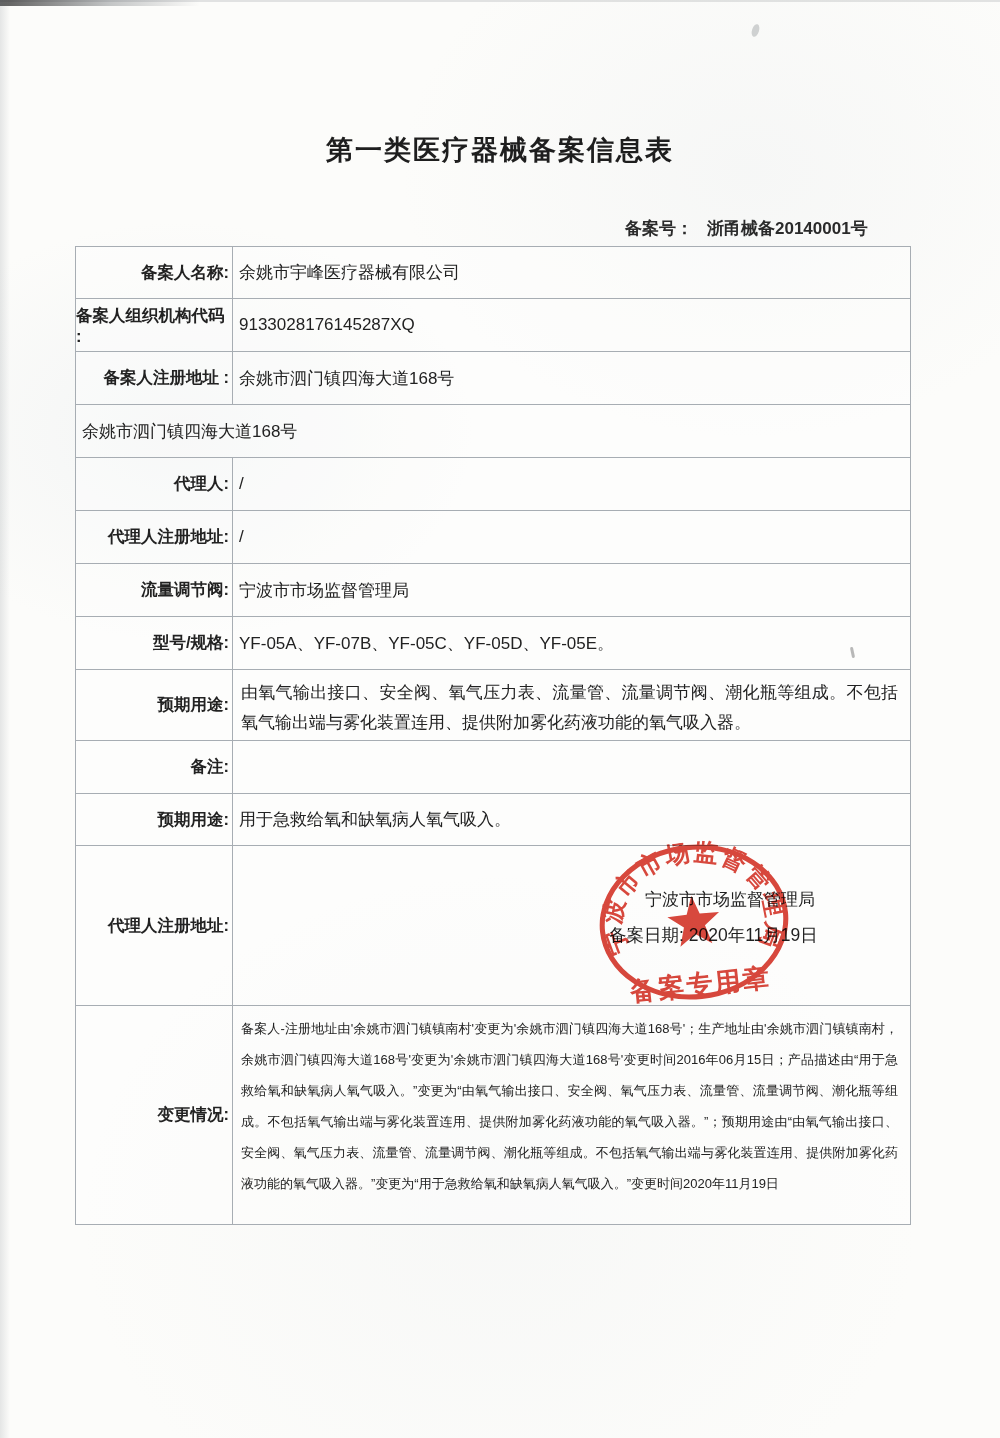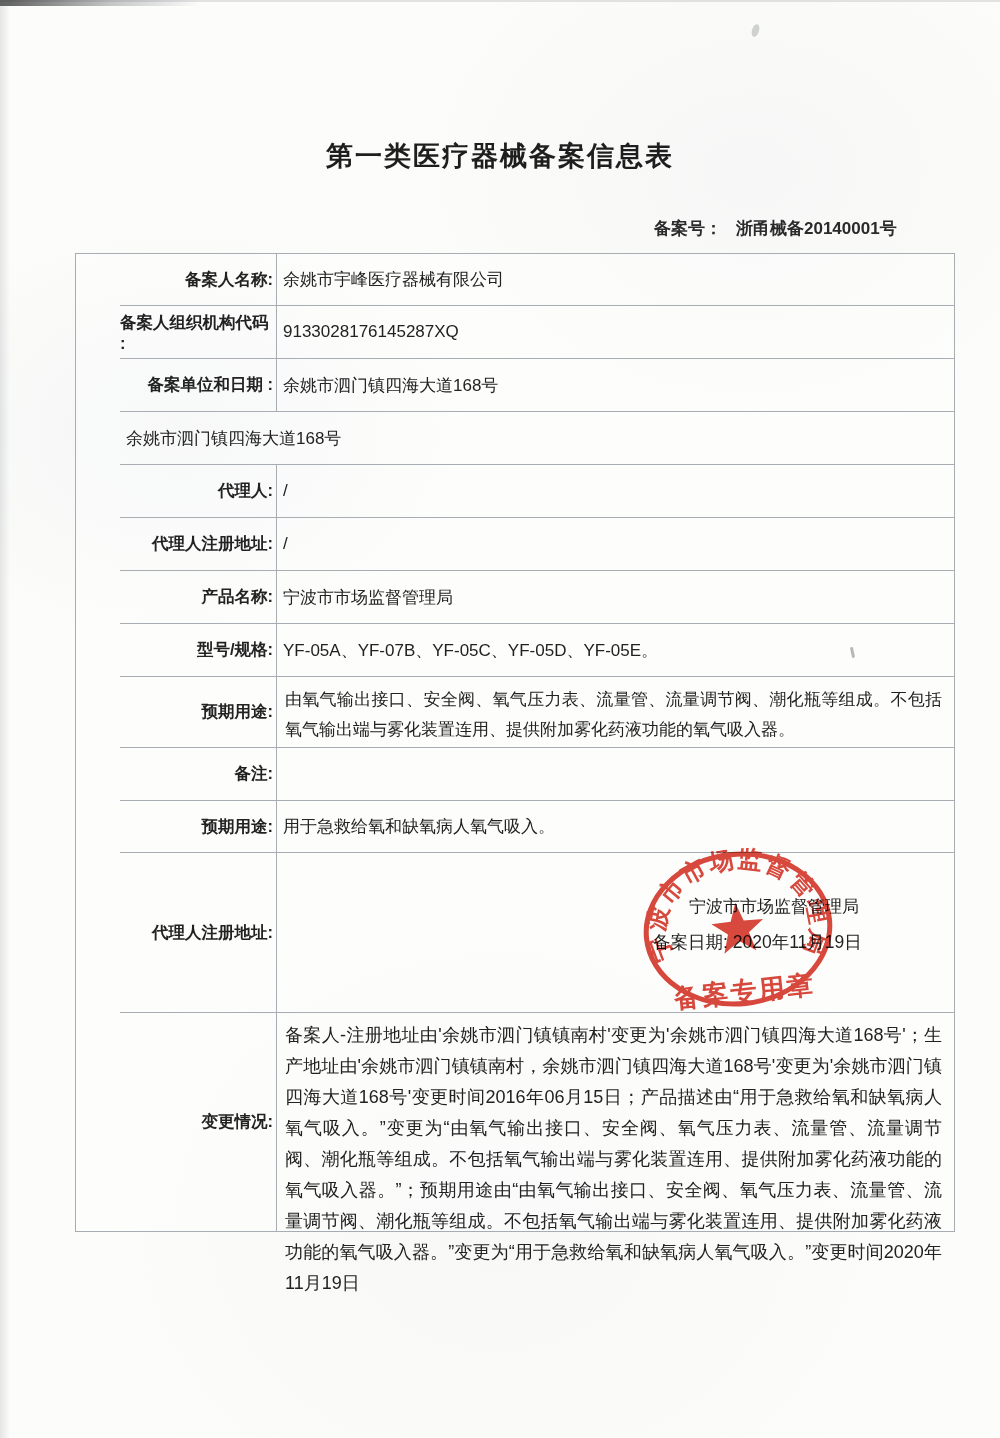--- a/index.html
+++ b/index.html
@@ -16,35 +16,35 @@
   .edge-shade-left{position:absolute;left:0;top:0;width:10px;height:100%;
     background:linear-gradient(90deg, rgba(120,128,135,0.18), rgba(0,0,0,0));}
   .artifact-top-line{position:absolute;left:0;top:0;width:100%;height:2px;background:rgba(130,135,140,0.22);}
   .artifact-top-left{position:absolute;left:0;top:0;width:200px;height:6px;
     background:linear-gradient(90deg, rgba(40,40,40,0.75), rgba(90,95,100,0.35) 55%, rgba(0,0,0,0));}
   .artifact-speck{position:absolute;left:752px;top:24px;width:7px;height:13px;
     background:rgba(110,115,120,0.30);border-radius:50%;transform:rotate(18deg);}
   .artifact-mark{position:absolute;left:851px;top:647px;width:3px;height:11px;
     background:rgba(60,60,60,0.55);border-radius:2px;transform:rotate(-12deg);}
 
-  .doc-title{position:absolute;top:138px;left:0;width:1000px;text-align:center;
+  .doc-title{position:absolute;top:132px;left:0;width:1000px;text-align:center;
     font-family:"Liberation Serif", serif;font-size:27px;font-weight:bold;
     letter-spacing:2px;color:#1e1e1e;}
-  .reg-line{position:absolute;top:217px;left:654px;font-size:17px;font-weight:600;color:#2a2a2a;}
+  .reg-line{position:absolute;top:217px;left:625px;font-size:17px;font-weight:600;color:#2a2a2a;}
   .reg-line .reg-value{margin-left:14px;}
 
-  .info-table{position:absolute;left:75px;top:253px;width:834px;border:1px solid #a7adb3;background:rgba(255,255,255,0.35);padding-left:44px;}
+  .info-table{position:absolute;left:75px;top:246px;width:834px;border:1px solid #a7adb3;background:rgba(255,255,255,0.35);}
   .row{display:flex;border-top:1px solid #a7adb3;}
   .row:first-child{border-top:none;}
   .cell-label{flex:0 0 157px;width:157px;box-sizing:border-box;border-right:1px solid #a7adb3;
     display:flex;align-items:center;justify-content:flex-end;padding-right:3px;
     font-weight:bold;font-size:16.5px;color:#222;}
   .cell-value{flex:1;display:flex;align-items:center;padding-left:6px;font-size:17px;color:#222;min-width:0;}
   .cell-value.multiline{display:block;padding:8px 12px 0 8px;line-height:30px;font-size:17px;text-align:justify;}
-  .cell-value.change-text{display:block;padding:7px 12px 0 8px;line-height:31px;font-size:18px;text-align:justify;}
+  .cell-value.change-text{display:block;padding:7px 12px 0 8px;line-height:31px;font-size:13px;text-align:justify;}
   .h51{height:51px}.h52{height:52px}.h70{height:70px}.h159{height:159px}.h218{height:218px}
 
   .filing-cell{position:relative;}
   .filing-unit{position:absolute;left:412px;top:42px;font-size:17px;color:#1f1f1f;white-space:nowrap;}
   .filing-date{position:absolute;left:376px;top:77px;font-size:17.5px;color:#1f1f1f;white-space:nowrap;}
   .stamp{position:absolute;left:365px;top:-4px;width:192px;height:160px;
     transform:rotate(-6deg);opacity:0.92;mix-blend-mode:multiply;}
 </style>
 </head>
 <body style="--stamp-color: #d6382c;">
@@ -65,36 +65,36 @@
 
   <div class="row h51">
     <div class="cell-label">备案人名称:</div>
     <div class="cell-value">余姚市宇峰医疗器械有限公司</div>
   </div>
   <div class="row h52">
     <div class="cell-label">备案人组织机构代码 :</div>
     <div class="cell-value">9133028176145287XQ</div>
   </div>
   <div class="row h52">
-    <div class="cell-label">备案单位和日期 :</div>
+    <div class="cell-label">备案人注册地址 :</div>
     <div class="cell-value">余姚市泗门镇四海大道168号</div>
   </div>
   <div class="row h52">
     <div class="cell-value">余姚市泗门镇四海大道168号</div>
   </div>
   <div class="row h52">
     <div class="cell-label">代理人:</div>
     <div class="cell-value">/</div>
   </div>
   <div class="row h52">
     <div class="cell-label">代理人注册地址:</div>
     <div class="cell-value">/</div>
   </div>
   <div class="row h52">
-    <div class="cell-label">产品名称:</div>
+    <div class="cell-label">流量调节阀:</div>
     <div class="cell-value">宁波市市场监督管理局</div>
   </div>
   <div class="row h52">
     <div class="cell-label">型号/规格:</div>
     <div class="cell-value">YF-05A、YF-07B、YF-05C、YF-05D、YF-05E。</div>
   </div>
   <div class="row h70">
     <div class="cell-label">预期用途:</div>
     <div class="cell-value multiline">由氧气输出接口、安全阀、氧气压力表、流量管、流量调节阀、潮化瓶等组成。不包括氧气输出端与雾化装置连用、提供附加雾化药液功能的氧气吸入器。</div>
   </div>

